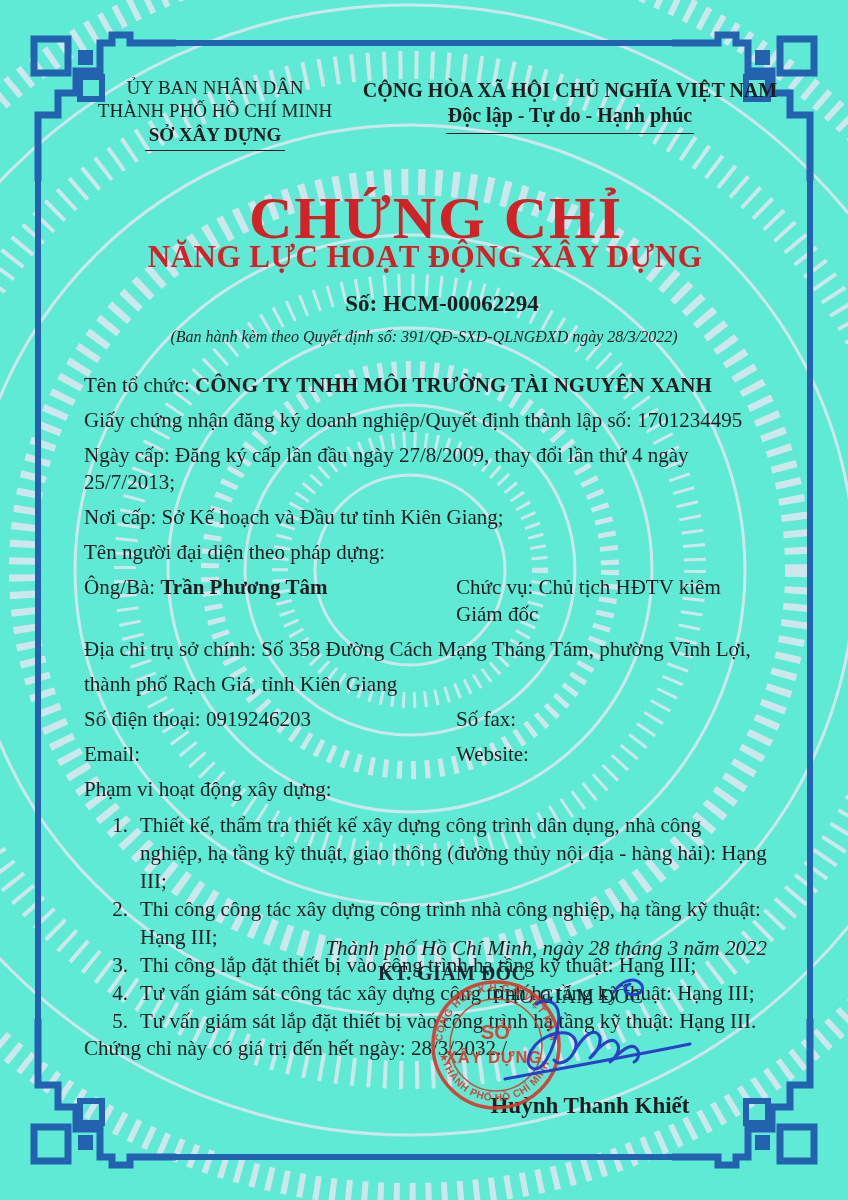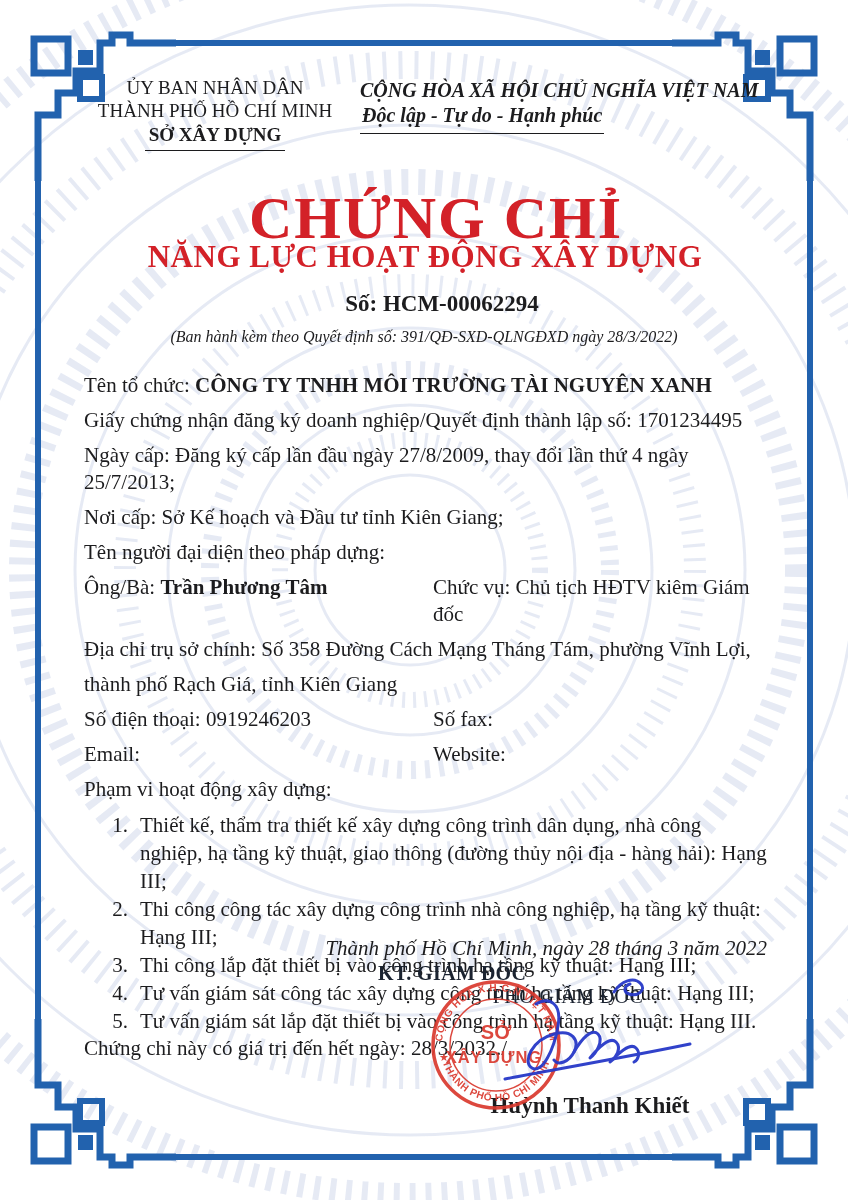--- a/index.html
+++ b/index.html
@@ -1,48 +1,48 @@
 <!DOCTYPE html>
 <html><head>
 <meta charset="utf-8">
 <style>
   html,body{margin:0;padding:0;background:#e9e9ee;}
   .page{
     position:relative;width:848px;height:1200px;margin:0 auto;
-    background:#ffffff;overflow:hidden;
+    background:#5eead4;overflow:hidden;
     font-family:"Liberation Serif","DejaVu Serif",serif;
     color:#1c1c1e;
   }
   svg{display:block;}
   .abs{position:absolute;}
   .layer-watermark{left:0;top:0;z-index:0;}
   .layer-frame{left:0;top:0;z-index:1;}
   .z2{z-index:2;}
   .z3{z-index:3;}
   .z4{z-index:4;}
 
   .hdr-left{left:62px;top:76px;width:306px;text-align:center;font-size:19px;line-height:23px;}
   .hdr-left .dept{font-weight:bold;display:inline-block;border-bottom:1.6px solid #1c1c1e;padding:1px 4px 4px;}
-  .hdr-right{left:360px;top:78px;width:420px;font-style:italic;}
+  .hdr-right{left:360px;top:78px;width:420px;text-align:center;}
   .hdr-right .country{font-weight:bold;font-size:20px;line-height:24px;}
   .hdr-right .motto{font-weight:bold;font-size:20px;display:inline-block;margin-top:2px;
     border-bottom:1.6px solid #1c1c1e;padding:0 2px 6px;}
 
   .title1{left:12px;top:184px;width:100%;text-align:center;color:#d32128;
     font-weight:bold;font-size:60px;letter-spacing:2px;}
   .title2{left:1px;top:239px;width:100%;text-align:center;color:#d32128;
     font-weight:bold;font-size:31px;letter-spacing:.5px;}
   .cert-no{left:0;top:291px;width:100%;text-align:center;font-weight:bold;font-size:23px;padding-left:18px;}
   .note{left:0;top:328px;width:100%;text-align:center;font-style:italic;font-size:16px;}
 
   .body{left:84px;top:372px;width:684px;font-size:21px;line-height:27px;}
   .body p{margin:0 0 8px;}
   .row{display:flex;margin:0 0 8px;gap:8px;}
   .row .c1{flex:0 0 341px;}
-  .row .c2{flex:1;}
+  .row .c2{flex:1;margin-left:23px;}
   b.name{font-weight:bold;}
   .list{margin:4px 0 0;line-height:28px;}
   .li{display:flex;}
   .li .num{flex:0 0 44px;text-align:right;margin-right:12px;}
   .li .txt{flex:1;}
   .validity{margin-top:10px;}
 
   .date-line{right:81px;top:936px;font-style:italic;font-size:21px;}
   .sign-t1{left:378px;top:962px;width:380px;text-align:left;font-weight:bold;
     font-size:20px;letter-spacing:.4px;color:#1b2330;}

